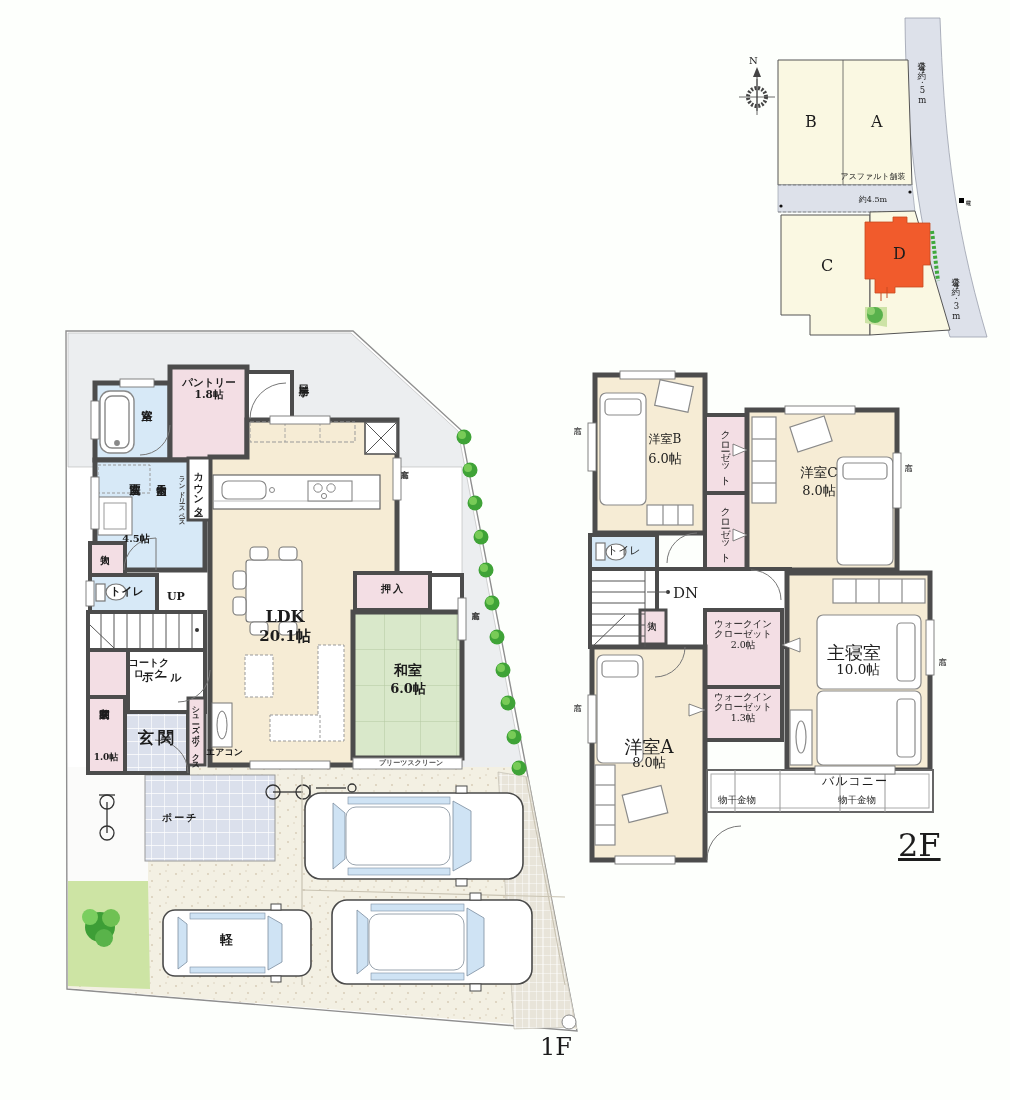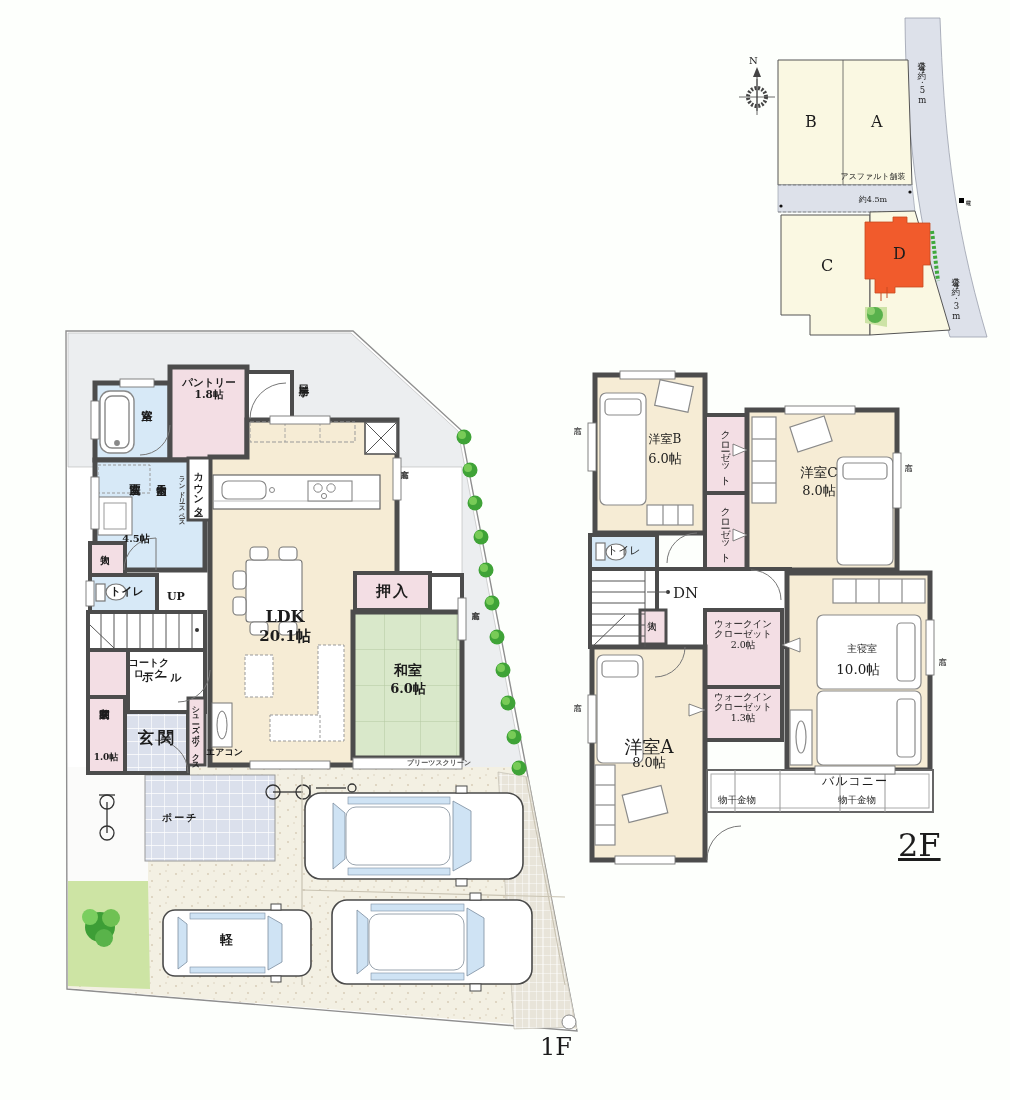--- a/index.html
+++ b/index.html
@@ -329,24 +329,24 @@
   <div class="label" style="left:107px;top:266px;font-size:11px;">UP</div>
   <div class="label ctr" style="left:27px;top:332px;width:44px;font-size:10px;white-space:normal;padding-left:40px;">コートクローク</div>
   <div class="label" style="left:82px;top:347px;font-size:11px;letter-spacing:3px;">ホール</div>
   <div class="label v" style="left:39px;top:376px;height:50px;font-size:10px;">玄関収納</div>
   <div class="label ctr" style="left:27px;top:428px;width:38px;font-size:9px;">1.0帖</div>
   <div class="label" style="left:78px;top:404px;font-size:16px;letter-spacing:4px;">玄関</div>
   <div class="label v" style="left:131px;top:376px;height:62px;font-size:8px;">シューズボックス</div>
   <div class="label" style="left:146px;top:423px;font-size:9px;">エアコン</div>
   <div class="label ctr" style="left:185px;top:283px;width:80px;font-size:16px;">LDK</div>
   <div class="label ctr" style="left:180px;top:303px;width:90px;font-size:15px;">20.1帖</div>
-  <div class="label ctr" style="left:300px;top:258px;width:66px;font-size:15px;letter-spacing:2px;">押入</div>
+  <div class="label ctr" style="left:300px;top:258px;width:66px;font-size:10px;letter-spacing:2px;">押入</div>
   <div class="label ctr" style="left:320px;top:338px;width:56px;font-size:14px;">和室</div>
   <div class="label ctr" style="left:316px;top:357px;width:64px;font-size:13px;">6.0帖</div>
-  <div class="label ctr" style="left:294px;top:434px;width:114px;font-size:7px;color:#555;padding-left:28px;">プリーツスクリーン</div>
+  <div class="label ctr" style="left:294px;top:434px;width:114px;font-size:7px;color:#555;">プリーツスクリーン</div>
   <div class="label" style="left:102px;top:487px;font-size:10px;letter-spacing:2px;">ポーチ</div>
   <div class="label" style="left:160px;top:608px;font-size:13px;">軽</div>
   <div class="label v" style="left:340px;top:138px;height:30px;font-size:8px;color:#444;">高窓</div>
   <div class="label v" style="left:411px;top:279px;height:30px;font-size:8px;color:#444;">高窓</div>
 </div>
 <div class="label" style="left:540px;top:1034px;font-size:24px;">1F</div>
 
 <div class="abs" style="left:585px;top:365px;width:400px;height:515px;">
   <svg width="400" height="515" viewBox="0 0 400 515">
     <g stroke="#4c4c4c" stroke-width="5">
@@ -460,21 +460,21 @@
   <div class="label" style="left:88px;top:220px;font-size:15px;">DN</div>
   <div class="label v" style="left:61px;top:249px;height:28px;font-size:9px;">物入</div>
   <div class="label ctr" style="left:125px;top:254px;width:66px;font-size:9.5px;white-space:normal;">
     <span>ウォークインクローゼット</span>
     <div>2.0帖</div>
   </div>
   <div class="label ctr" style="left:125px;top:327px;width:66px;font-size:9.5px;white-space:normal;">
     <span>ウォークインクローゼット</span>
     <div>1.3帖</div>
   </div>
-  <div class="label ctr" style="left:232px;top:278px;width:90px;font-size:10px;">主寝室</div>
+  <div class="label ctr" style="left:224px;top:278px;width:90px;font-size:18px;">主寝室</div>
   <div class="label ctr" style="left:228px;top:297px;width:90px;font-size:13.5px;">10.0帖</div>
   <div class="label ctr" style="left:22px;top:372px;width:84px;font-size:18px;">洋室A</div>
   <div class="label ctr" style="left:22px;top:391px;width:84px;font-size:13px;">8.0帖</div>
   <div class="label ctr" style="left:228px;top:410px;width:84px;font-size:12px;letter-spacing:1px;">バルコニー</div>
   <div class="label" style="left:133px;top:430px;font-size:9.5px;">物干金物</div>
   <div class="label" style="left:253px;top:430px;font-size:9.5px;">物干金物</div>
   <div class="label v" style="left:-13px;top:55px;height:30px;font-size:8px;color:#444;">高窓</div>
   <div class="label v" style="left:-13px;top:332px;height:30px;font-size:8px;color:#444;">高窓</div>
   <div class="label v" style="left:318px;top:92px;height:30px;font-size:8px;color:#444;">高窓</div>
   <div class="label v" style="left:352px;top:286px;height:30px;font-size:8px;color:#444;">高窓</div>

